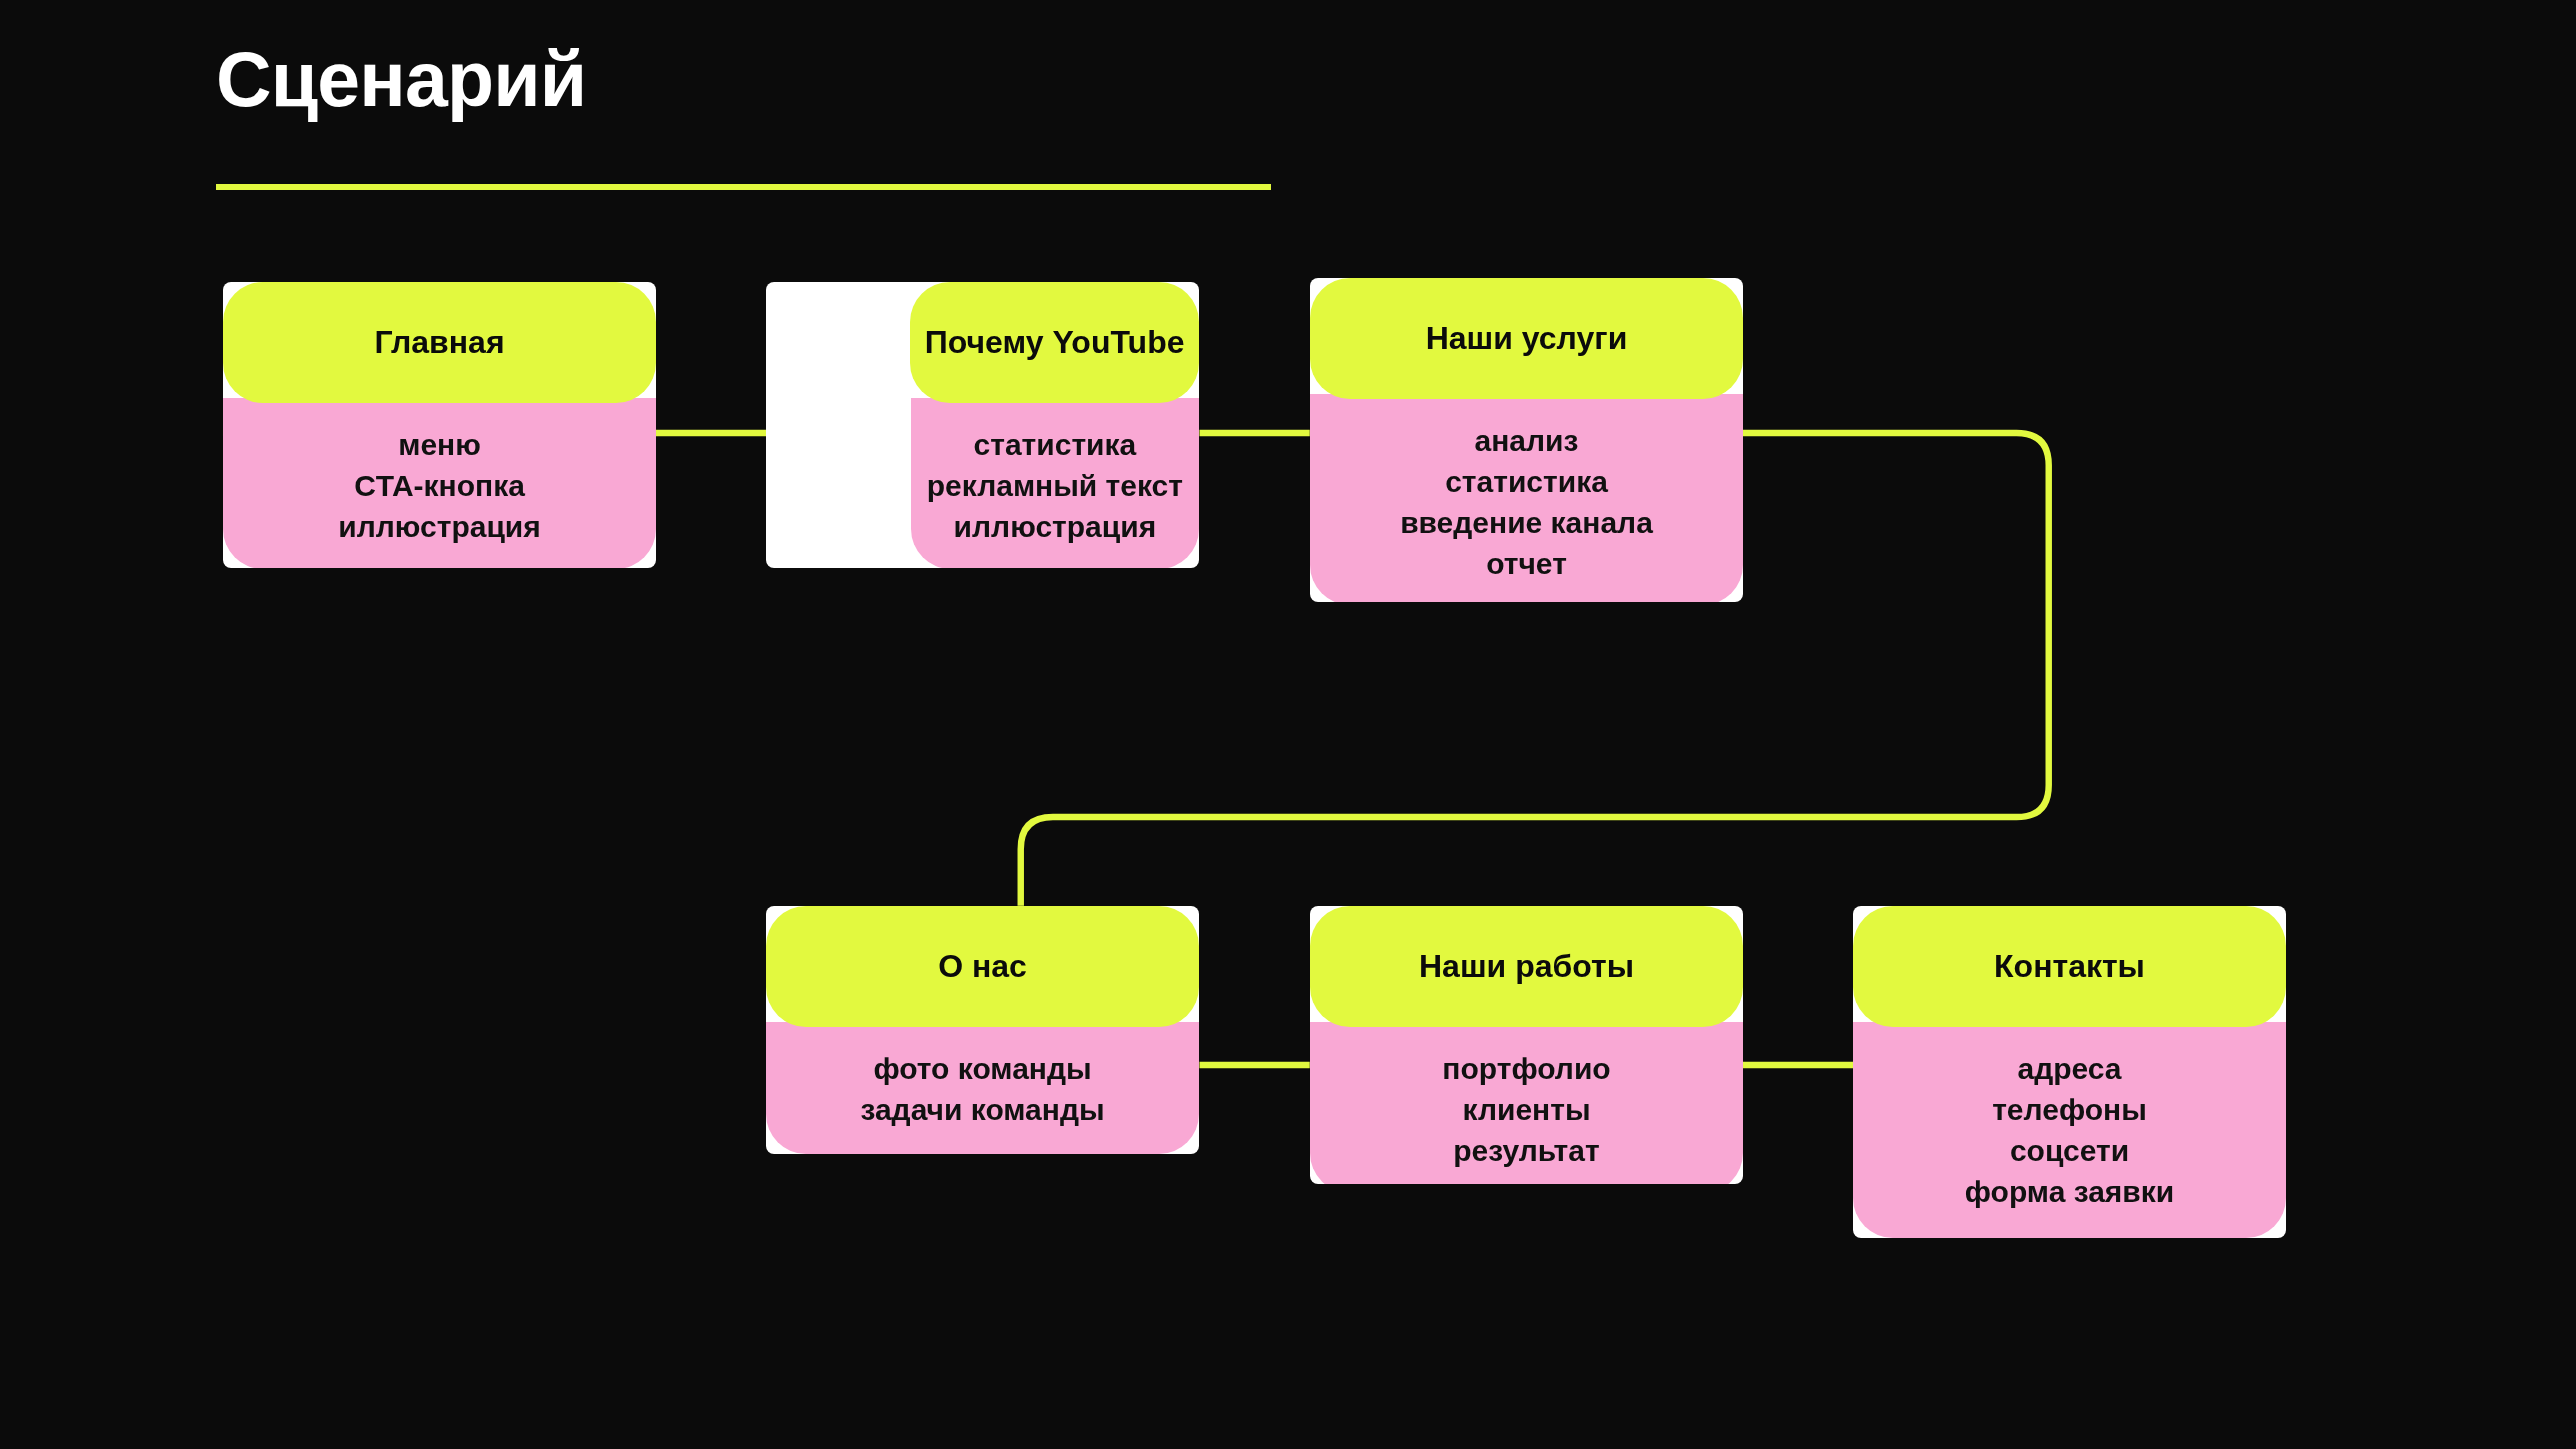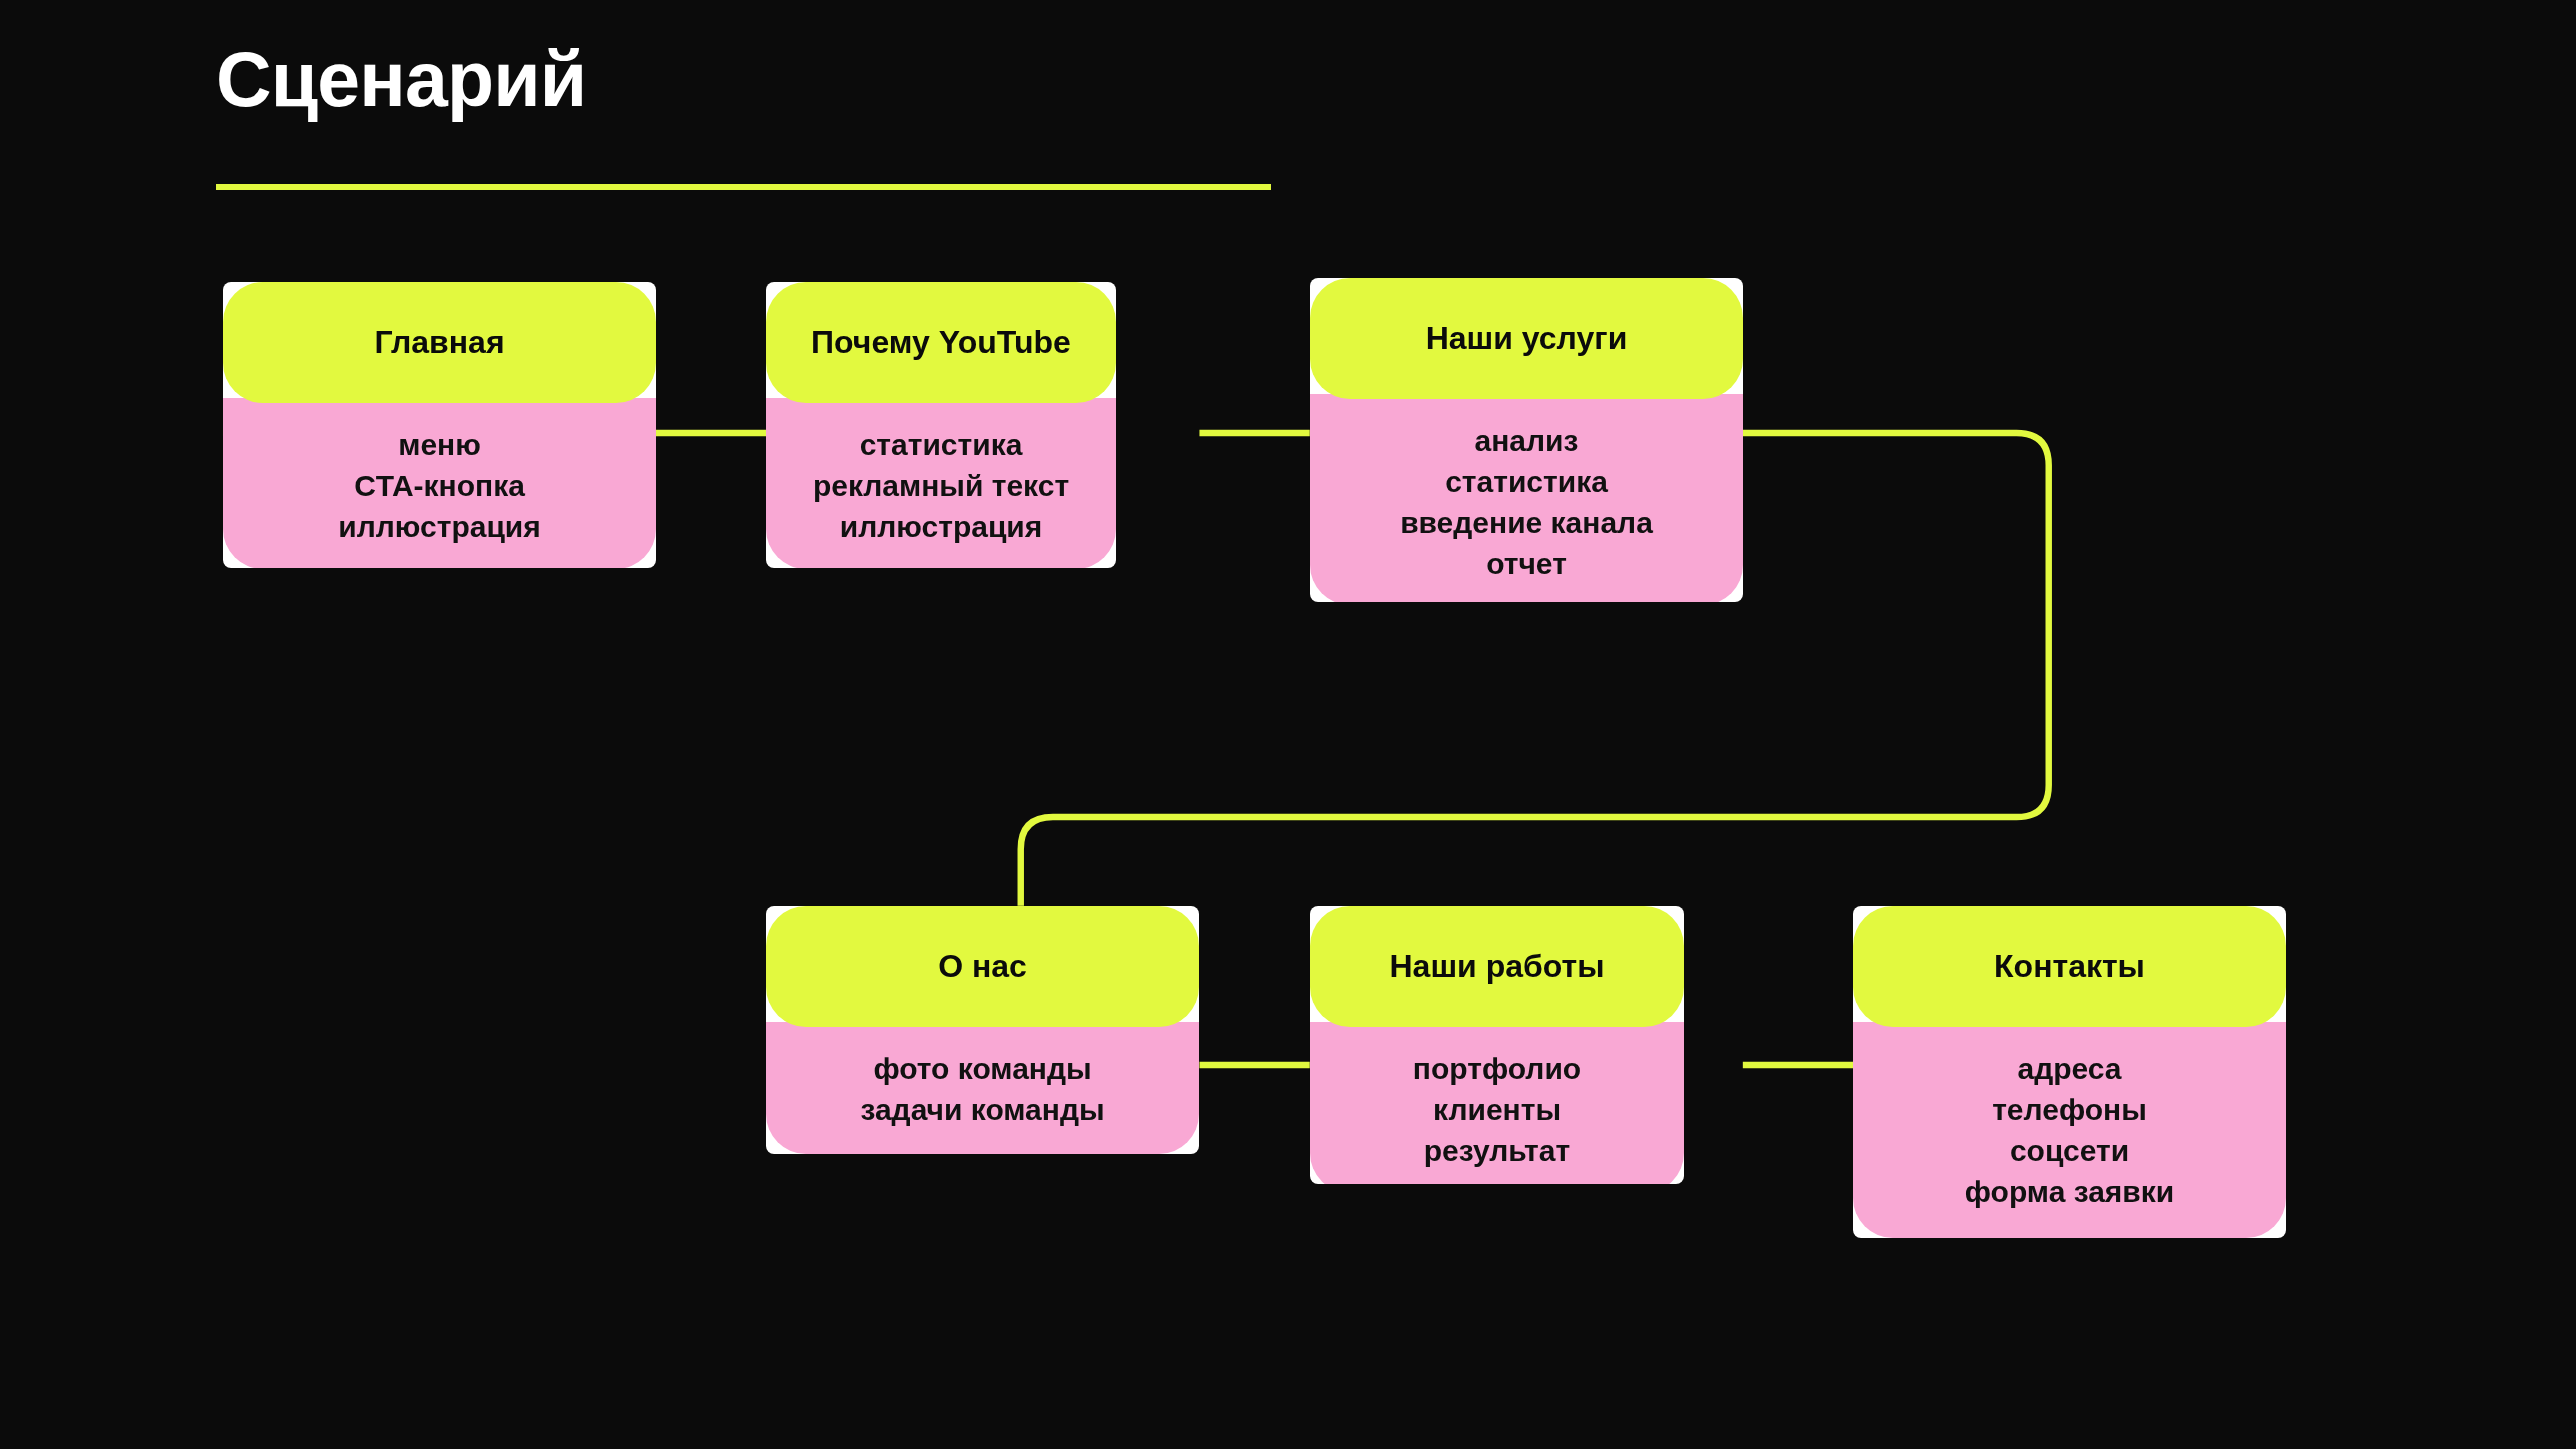--- a/index.html
+++ b/index.html
@@ -99,24 +99,24 @@
     color: #111111;
     font-size: 30px;
     font-weight: 700;
     line-height: 1.36;
     text-align: center;
     white-space: nowrap;
   }
 
   
   #card-glavnaya   { left: 223px;  top: 282px;  width: 433px;  height: 286px; }
-  #card-pochemu    { left: 766px;  top: 282px;  width: 350px;  height: 286px; }
+  #card-pochemu    { left: 766px;  top: 282px;  width: 433px;  height: 286px; align-items: flex-end; }
   #card-uslugi     { left: 1310px; top: 278px;  width: 433px;  height: 324px; }
   #card-onas       { left: 766px;  top: 906px; width: 433px;  height: 248px; }
-  #card-raboty     { left: 1310px; top: 906px; width: 374px;  height: 278px; }
+  #card-raboty     { left: 1310px; top: 906px; width: 433px;  height: 278px; }
   #card-kontakty   { left: 1853px; top: 906px; width: 433px;  height: 332px; }
 </style>
 </head>
 <body>
 
 <div id="stage">
 
   <div id="page-title">Сценарий</div>
   <div id="title-rule"></div>
 

